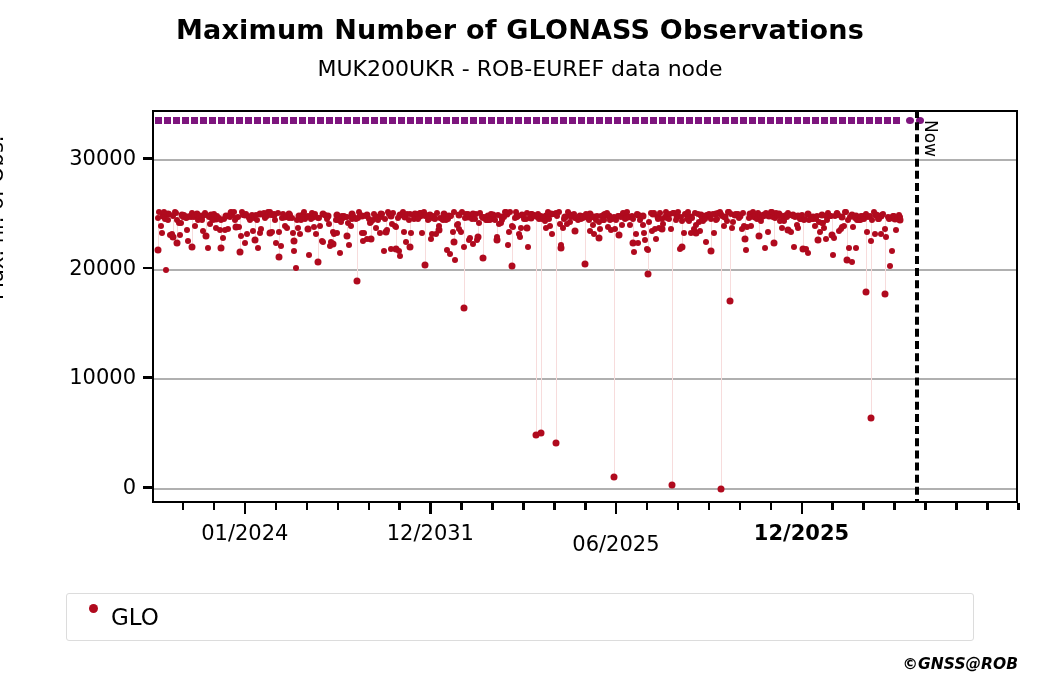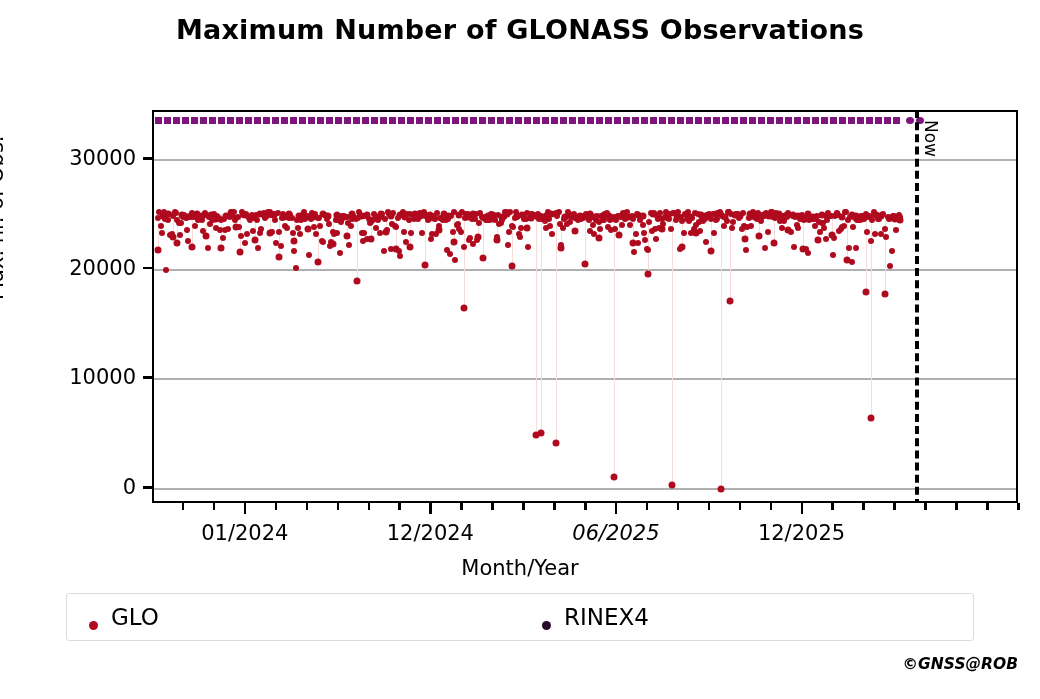--- a/index.html
+++ b/index.html
@@ -62,35 +62,36 @@
            transform:translateX(-50%);white-space:nowrap;}
   .xlabel{position:absolute;left:0;width:1040px;text-align:center;
           font-size:21px;color:#000;}
 
   
   #legend{
     position:absolute;left:66px;top:593px;width:908px;height:48px;
     border:1.5px solid #dcdcdc;border-radius:3px;background:#fff;
     display:flex;align-items:center;box-sizing:border-box;
   }
-  .legitem{display:flex;align-items:flex-end;flex:1 1 0;padding-left:22px;}
+  .legitem{display:flex;align-items:flex-start;flex:1 1 0;padding-left:22px;}
   .legdot{width:9px;height:9px;border-radius:50%;margin-right:13px;flex:none;}
   .legtext{font-size:23px;color:#000;}
 
   .footer{position:absolute;top:655px;font-size:15.5px;font-style:italic;
           font-weight:bold;color:#000;}
   .footer.left{left:66px;}
   .footer.right{right:22px;}
 </style>
 </head>
 <body>
 
 <div id="page">
 
   <div class="title">Maximum Number of GLONASS Observations</div>
+  <div class="subtitle">MUK200UKR - ROB-EUREF data node</div>
 
   <div id="plot">
     <div id="inner">
         <div class="gridline" style="top: 376px;"></div>
         <div class="gridline" style="top: 266.333px;"></div>
         <div class="gridline" style="top: 156.667px;"></div>
         <div class="gridline" style="top: 47px;"></div>
         <div class="stem" style="left: 4px; top: 101.737px; height: 36.19px;"></div>
         <div class="pt" style="left: 4px; top: 137.927px; background: rgb(176, 10, 30);"></div>
         <div class="pt" style="left: 8.84967px; top: 103.93px; background: rgb(176, 10, 30);"></div>
@@ -861,50 +862,45 @@
       <div class="xtick minor" style="left: 181.929px; top: 503px;"></div>
       <div class="xtick minor" style="left: 212.857px; top: 503px;"></div>
       <div class="xtick major" style="left: 243.786px; top: 503px;"></div>
       <div class="xtlabel" style="left: 244.786px; top: 521px;">01/2024</div>
       <div class="xtick minor" style="left: 274.714px; top: 503px;"></div>
       <div class="xtick minor" style="left: 305.643px; top: 503px;"></div>
       <div class="xtick minor" style="left: 336.571px; top: 503px;"></div>
       <div class="xtick minor" style="left: 367.5px; top: 503px;"></div>
       <div class="xtick minor" style="left: 398.429px; top: 503px;"></div>
       <div class="xtick major" style="left: 429.357px; top: 503px;"></div>
-      <div class="xtlabel" style="left: 430.357px; top: 521px;">12/2024</div>
+      <div class="xtlabel" style="left: 430.357px; top: 521px;">12/2031</div>
       <div class="xtick minor" style="left: 460.286px; top: 503px;"></div>
       <div class="xtick minor" style="left: 491.214px; top: 503px;"></div>
       <div class="xtick minor" style="left: 522.143px; top: 503px;"></div>
       <div class="xtick minor" style="left: 553.071px; top: 503px;"></div>
       <div class="xtick minor" style="left: 584px; top: 503px;"></div>
       <div class="xtick major" style="left: 614.929px; top: 503px;"></div>
-      <div class="xtlabel" style="left: 615.929px; top: 521px; font-style: italic;">06/2025</div>
+      <div class="xtlabel" style="left: 615.929px; top: 532px;">06/2025</div>
       <div class="xtick minor" style="left: 645.857px; top: 503px;"></div>
       <div class="xtick minor" style="left: 676.786px; top: 503px;"></div>
       <div class="xtick minor" style="left: 707.714px; top: 503px;"></div>
       <div class="xtick minor" style="left: 738.643px; top: 503px;"></div>
       <div class="xtick minor" style="left: 769.571px; top: 503px;"></div>
       <div class="xtick major" style="left: 800.5px; top: 503px;"></div>
-      <div class="xtlabel" style="left: 801.5px; top: 521px;">12/2025</div>
+      <div class="xtlabel" style="left: 801.5px; top: 521px; font-weight: bold;">12/2025</div>
       <div class="xtick minor" style="left: 831.429px; top: 503px;"></div>
       <div class="xtick minor" style="left: 862.357px; top: 503px;"></div>
       <div class="xtick minor" style="left: 893.286px; top: 503px;"></div>
       <div class="xtick minor" style="left: 924.214px; top: 503px;"></div>
       <div class="xtick minor" style="left: 955.143px; top: 503px;"></div>
       <div class="xtick minor" style="left: 986.071px; top: 503px;"></div>
       <div class="xtick minor" style="left: 1017px; top: 503px;"></div>
     </div>
-  <div class="xlabel" style="top:556px">Month/Year</div>
 
   <div id="legend">
       <div class="legitem">
         <span class="legdot" style="background: rgb(176, 10, 30);"></span>
         <span class="legtext">GLO</span>
       </div>
-      <div class="legitem">
-        <span class="legdot" style="background: rgb(43, 11, 43);"></span>
-        <span class="legtext">RINEX4</span>
-      </div>
     </div>
 
   <div class="footer right">©GNSS@ROB</div>
 </div>
 
 </body></html>

